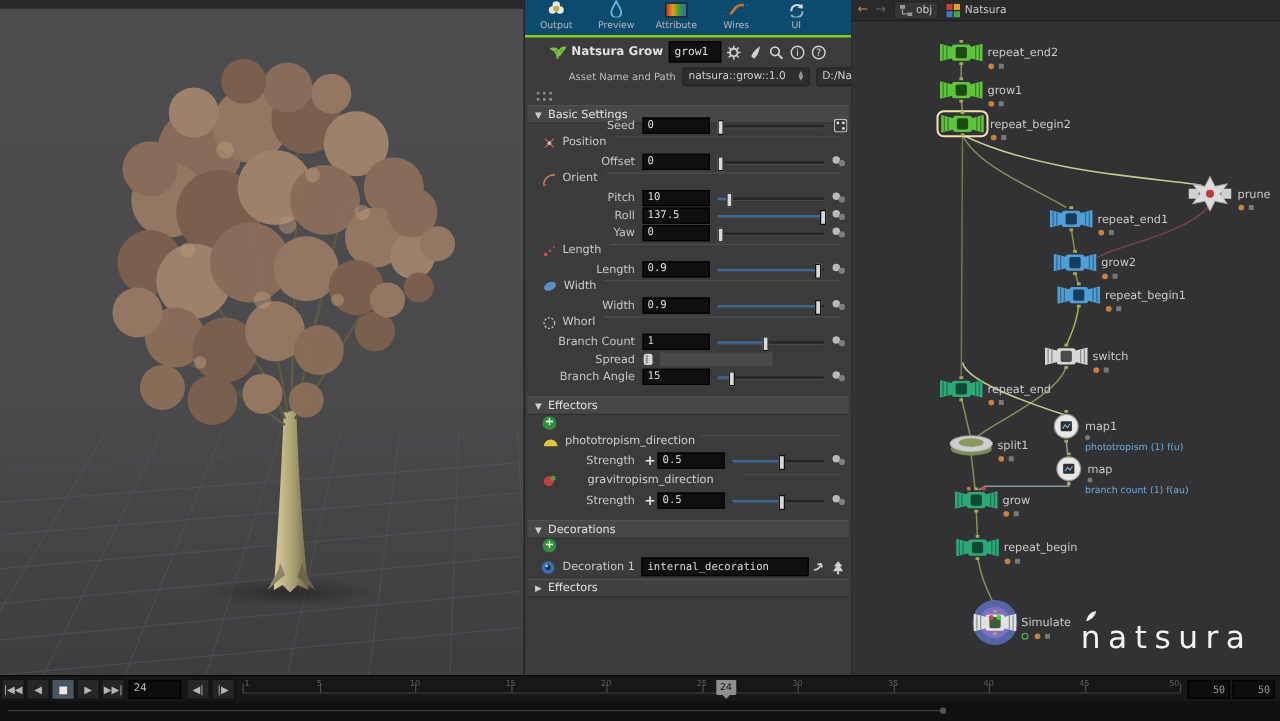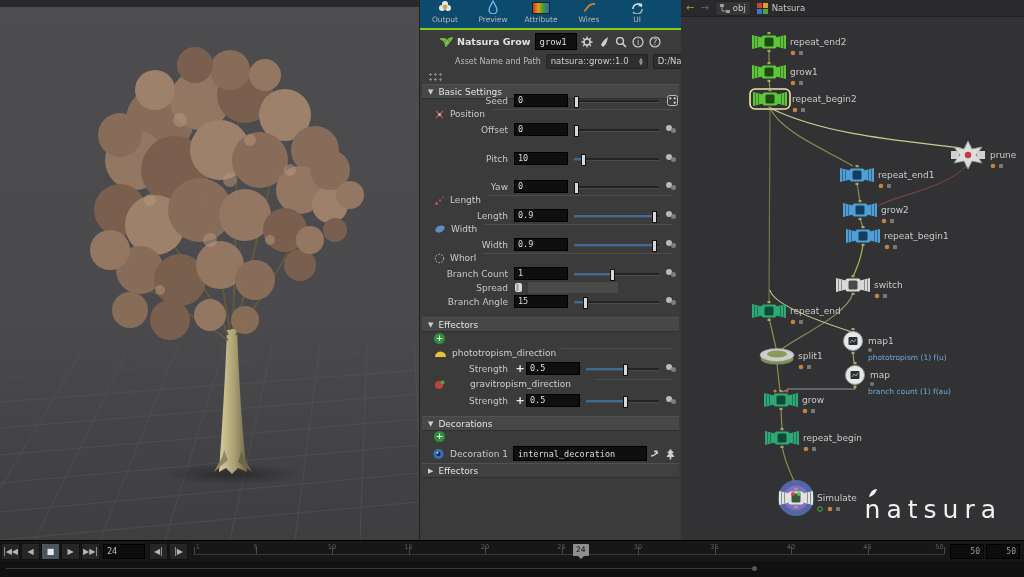--- a/index.html
+++ b/index.html
@@ -300,34 +300,54 @@
     <div class="pfield">0</div>
     <div class="ptrack">
         <div class="groove"></div>
         <div class="knob" style="left:0;"></div>
       </div>
     <div class="picon">
         <div class="dots2"></div>
       </div>
   </div>
 
+  <div class="psub" style="top:138px;">
+    <svg width="11" height="11">
+        <path d="M1,10 A8,8 0 0 1 10,2" fill="none" stroke="#c08050" stroke-width="1.3"></path>
+        <circle cx="1.5" cy="10" r="1.3" fill="#c05050"></circle>
+      </svg>
+    <span>Orient</span>
+      <span class="rule"></span>
+  </div>
 
   <div class="prow" style="top:152px;">
     <span class="plabel">Pitch</span>
     <div class="pfield">10</div>
     <div class="ptrack">
         <div class="groove"></div>
         <div class="fill" style="left:0;width:8%;"></div>
         <div class="knob" style="left:8%;"></div>
       </div>
     <div class="picon">
         <div class="dots2"></div>
       </div>
   </div>
 
+  <div class="prow" style="top:166px;">
+    <span class="plabel">Roll</span>
+    <div class="pfield">137.5</div>
+    <div class="ptrack">
+        <div class="groove"></div>
+        <div class="fill" style="left:0;width:96%;"></div>
+        <div class="knob" style="left:96%;"></div>
+      </div>
+    <div class="picon">
+        <div class="dots2"></div>
+      </div>
+  </div>
 
   <div class="prow" style="top:180px;">
     <span class="plabel">Yaw</span>
     <div class="pfield">0</div>
     <div class="ptrack">
         <div class="groove"></div>
         <div class="knob" style="left:0;"></div>
       </div>
     <div class="picon">
         <div class="dots2"></div>

